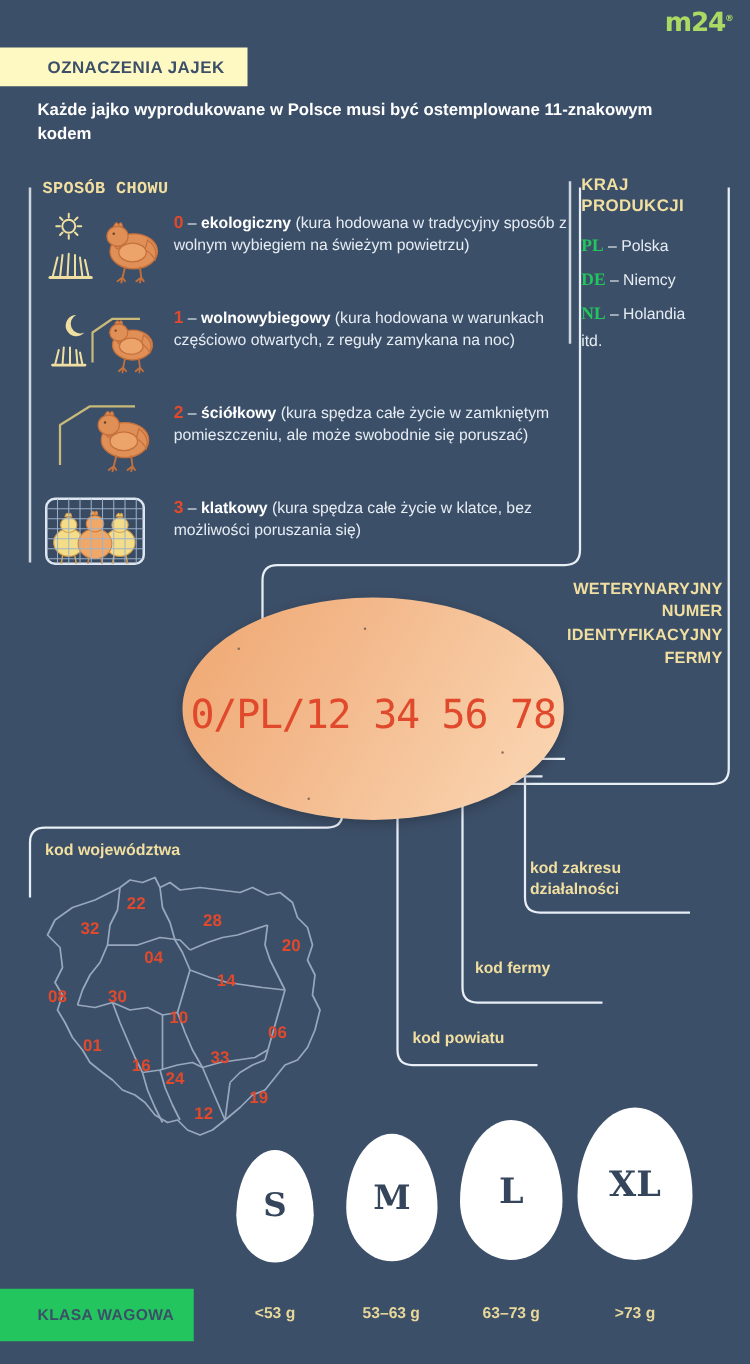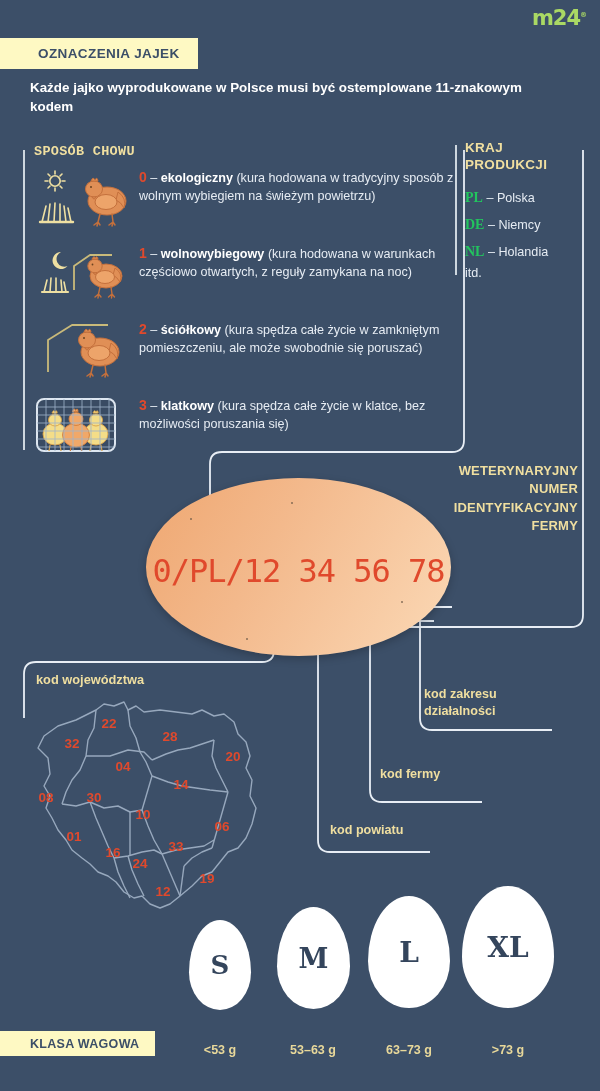--- a/index.html
+++ b/index.html
@@ -94,21 +94,21 @@
     background:#ffffff;border-radius:50% 50% 50% 50% / 58% 58% 42% 42%;
     display:flex;align-items:center;justify-content:center;
     color:#34455c;font-family:"DejaVu Serif","Liberation Serif",serif;
     font-weight:bold;
   }
   .wlabel{
     position:absolute;color:#e8d89a;font-weight:bold;font-size:12.5px;
     transform:translateX(-50%);white-space:nowrap;
   }
   #klasa-banner{
-    left:0;top:1031px;height:25px;background:#fef9c3;
+    left:0;top:1031px;height:42px;background:#22c55e;
     padding:0 16px 0 30px;display:flex;align-items:center;
   }
   #klasa-banner span{color:#3c4f68;font-weight:bold;font-size:12.5px;letter-spacing:.3px;}
 </style>
 </head>
 <body>
 
 <div class="abs" id="logo">
   <span>m24</span><sup>®</sup>
 </div>

